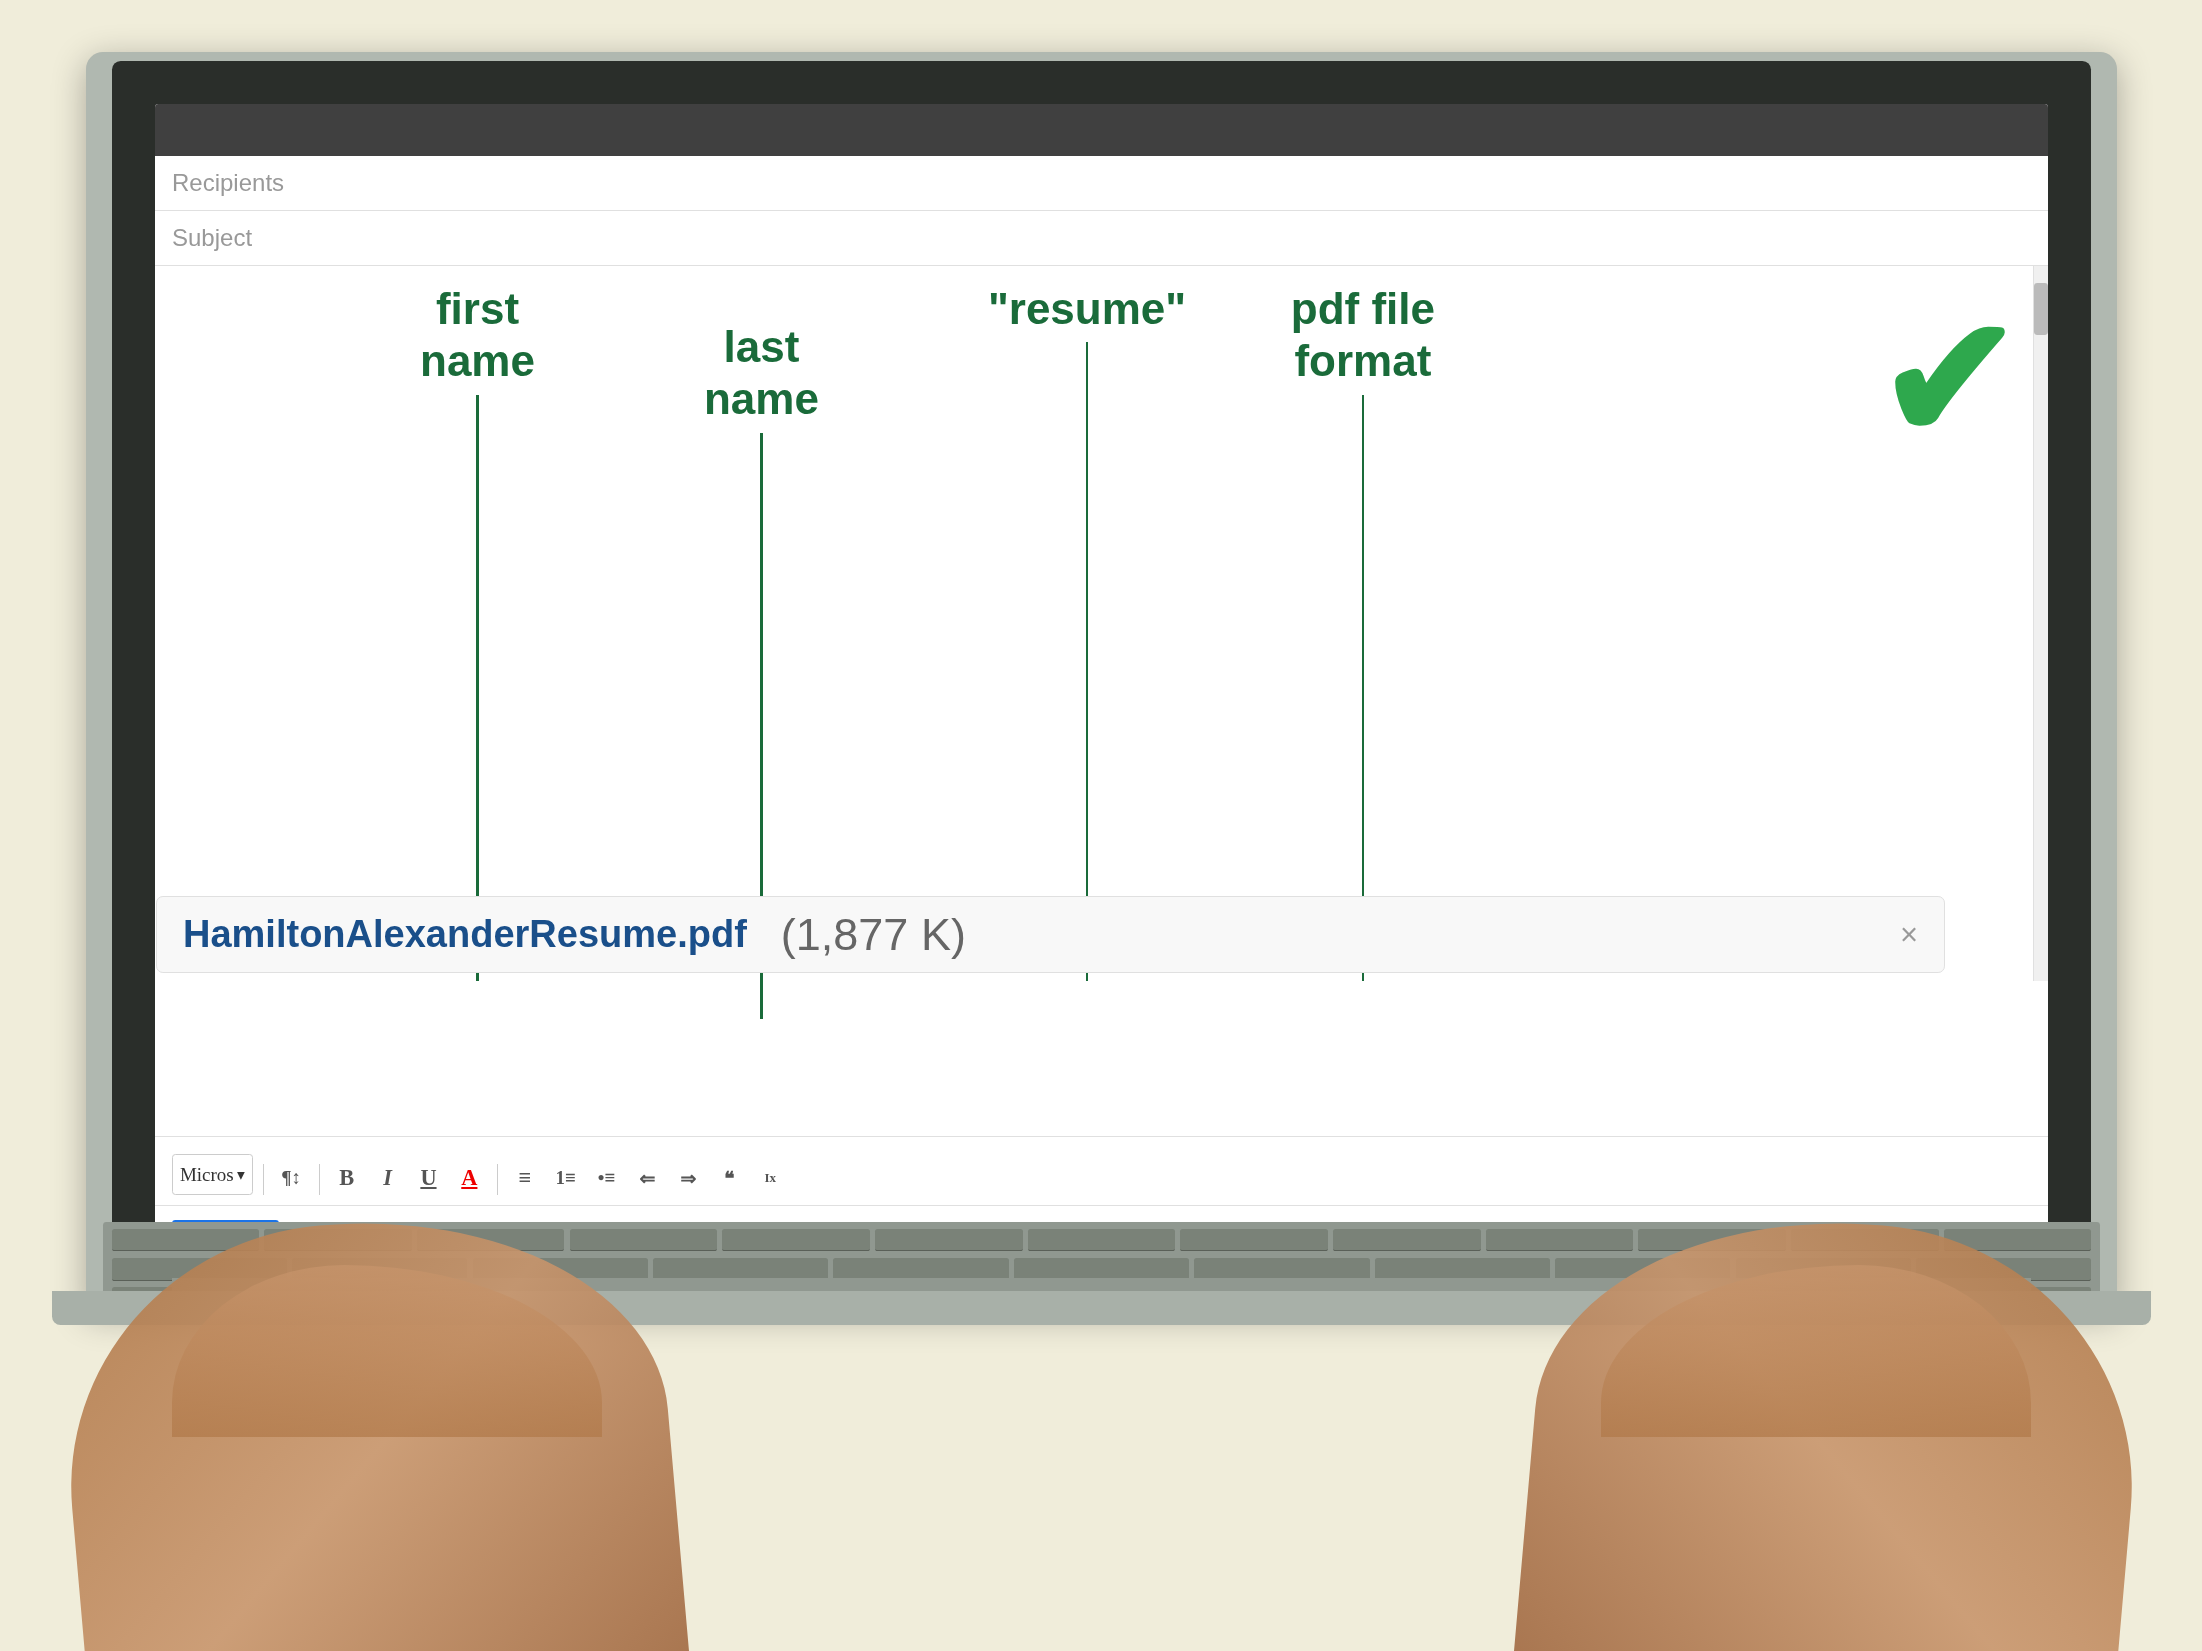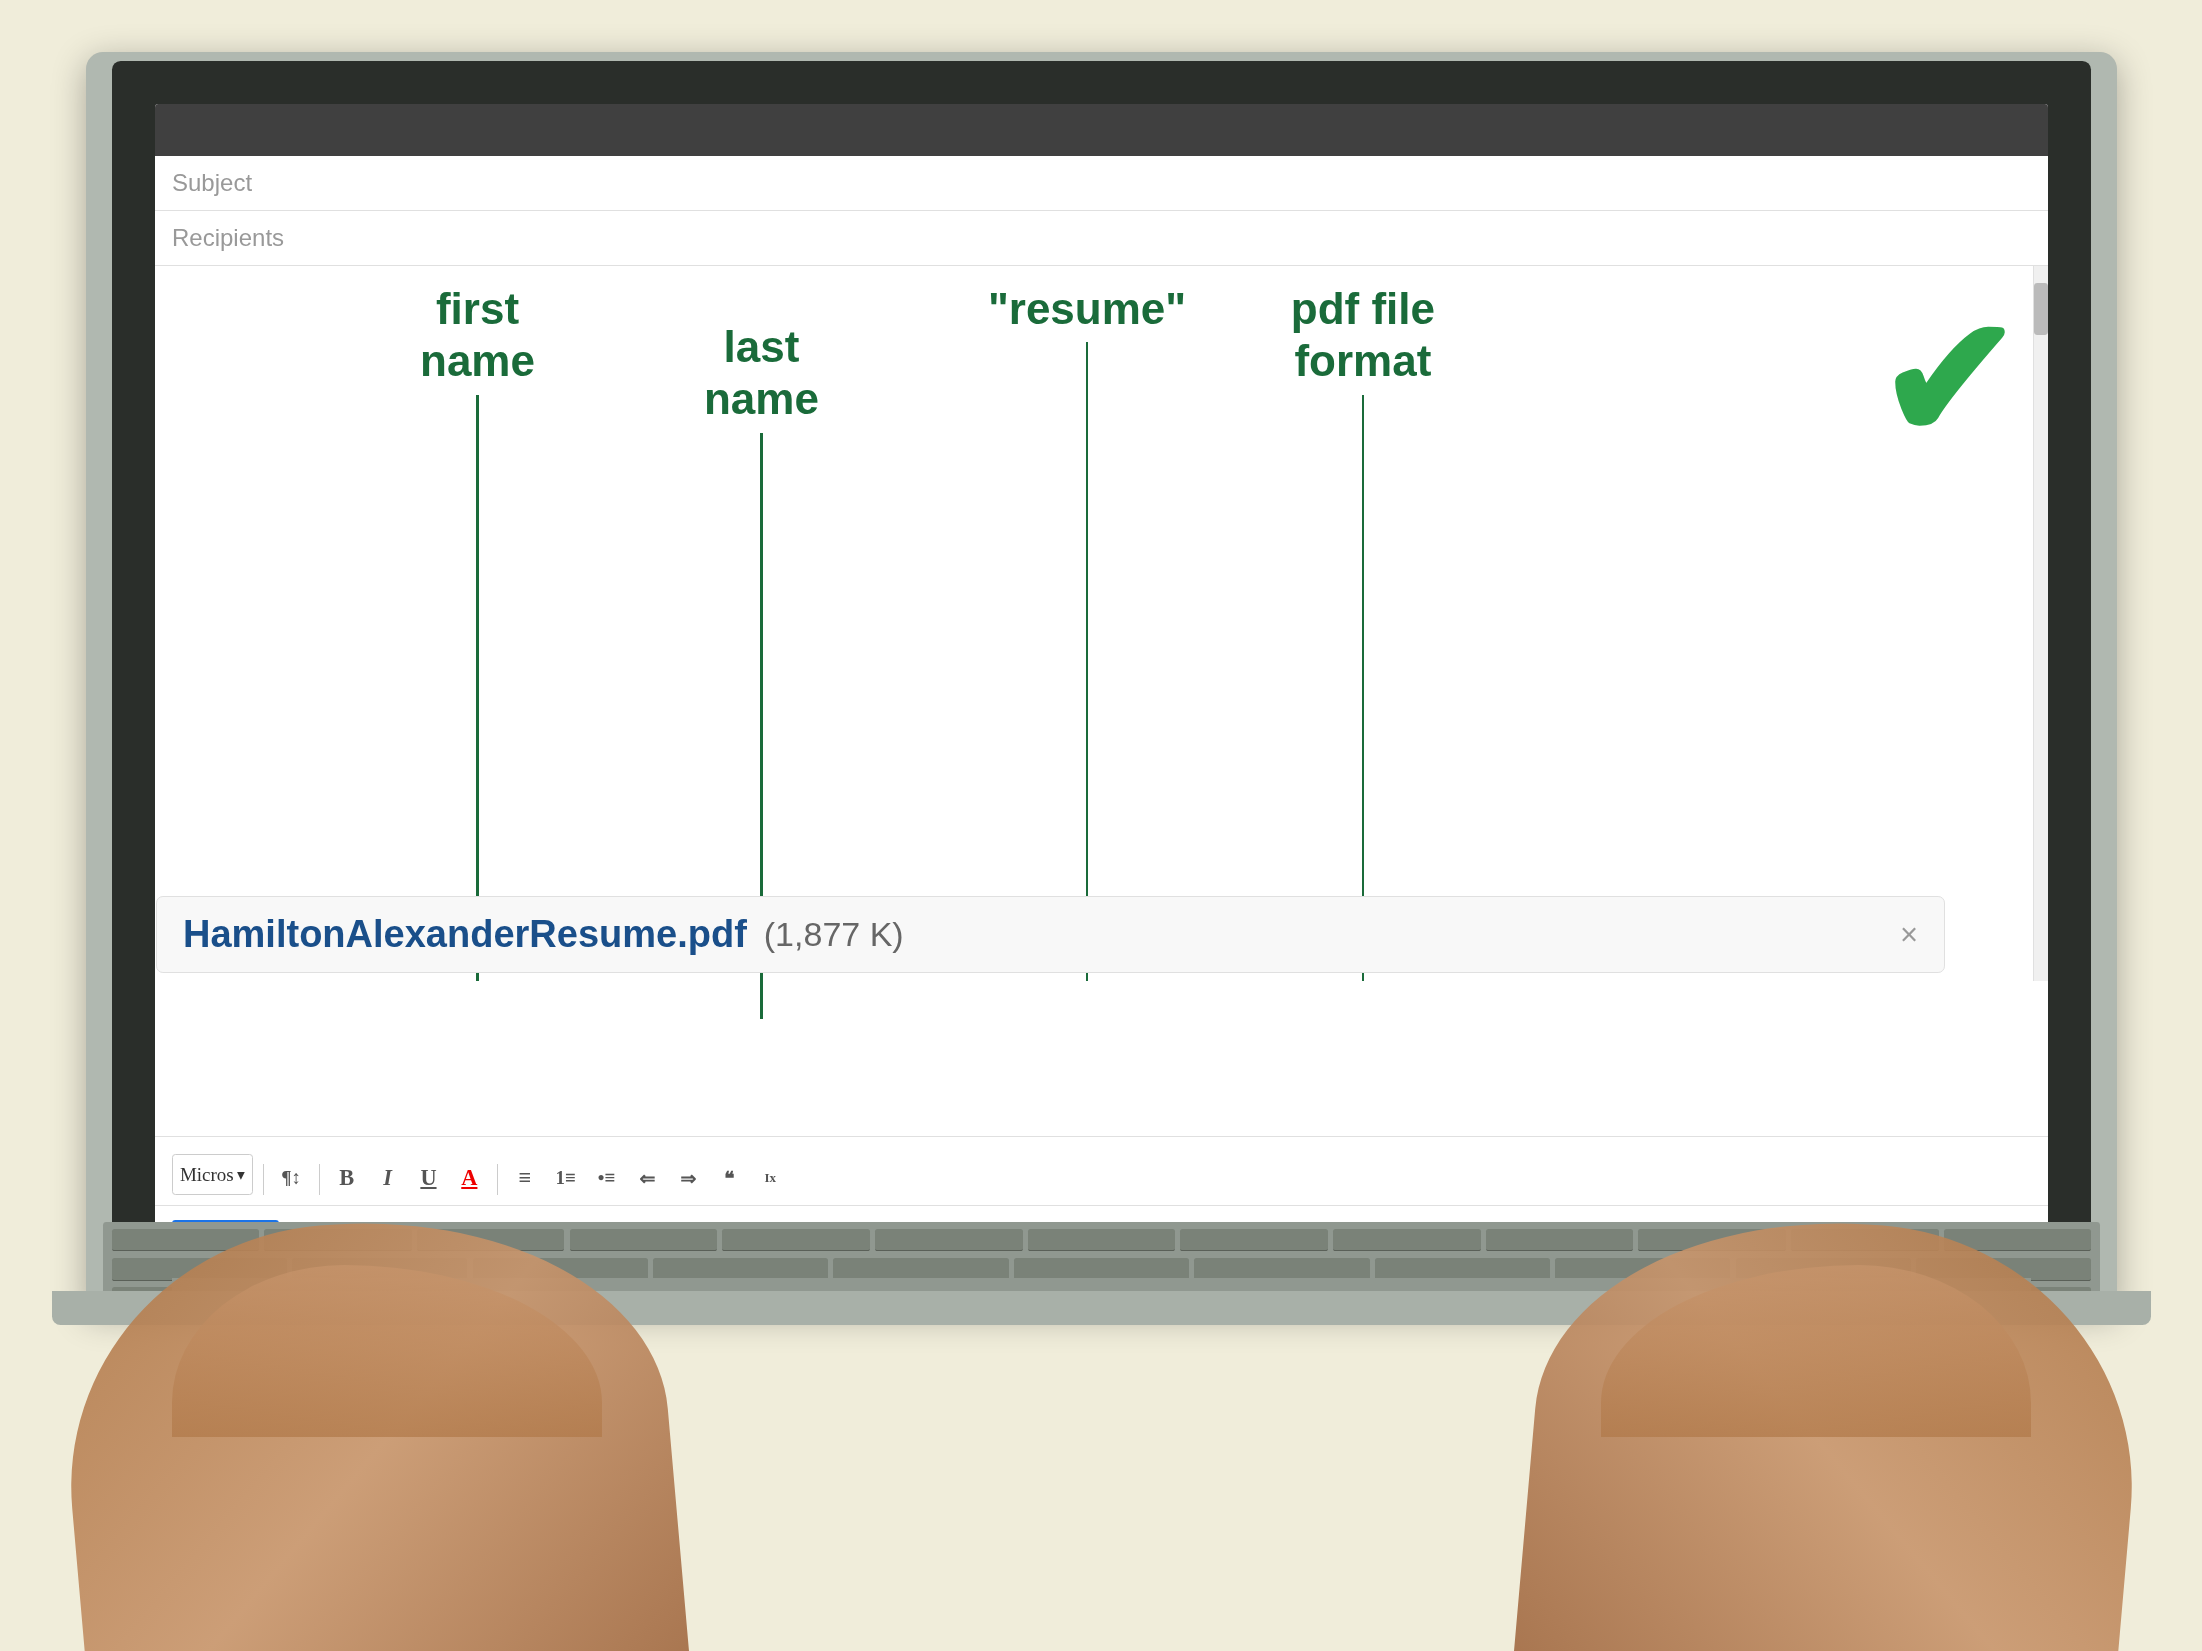--- a/index.html
+++ b/index.html
@@ -142,22 +142,22 @@
     }
 
     .attachment-filename {
       color: #1a4f8a;
       font-size: 38px;
       font-weight: bold;
     }
 
     .attachment-size {
       color: #666;
-      font-size: 34px;
-      margin-left: 17px;
+      font-size: 45px;
+      margin-left: 34px;
       text-align: center;
     }
 
     .attachment-close {
       margin-left: auto;
       color: #999;
       font-size: 31px;
       cursor: pointer;
     }
 
@@ -312,25 +312,25 @@
 
   <div class="laptop-outer">
     <div class="laptop-screen-bezel">
       <div class="laptop-screen">
 
         <div class="compose-window">
 
           <div class="compose-header"></div>
 
           <div class="compose-field">
+            <span class="compose-field-label">Recipients</span>
+          </div>
+
+          <div class="compose-field">
             <span class="compose-field-label">Subject</span>
-          </div>
-
-          <div class="compose-field">
-            <span class="compose-field-label">Recipients</span>
           </div>
 
           <div class="compose-body">
 
             <div class="scrollbar">
               <div class="scrollbar-thumb"></div>
             </div>
 
             <div class="annotations">
 

